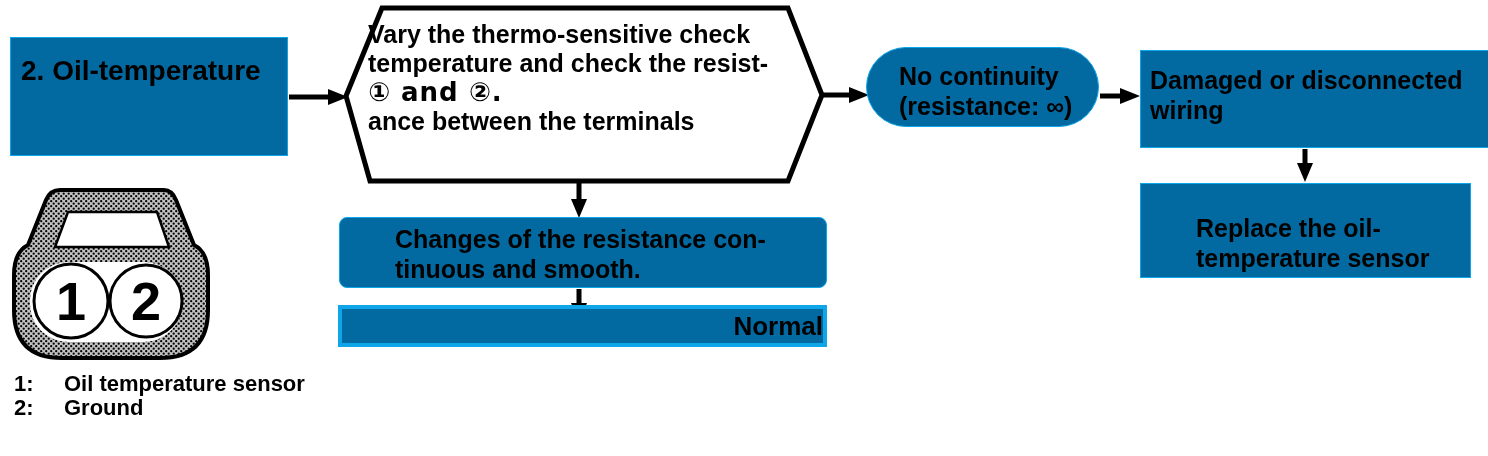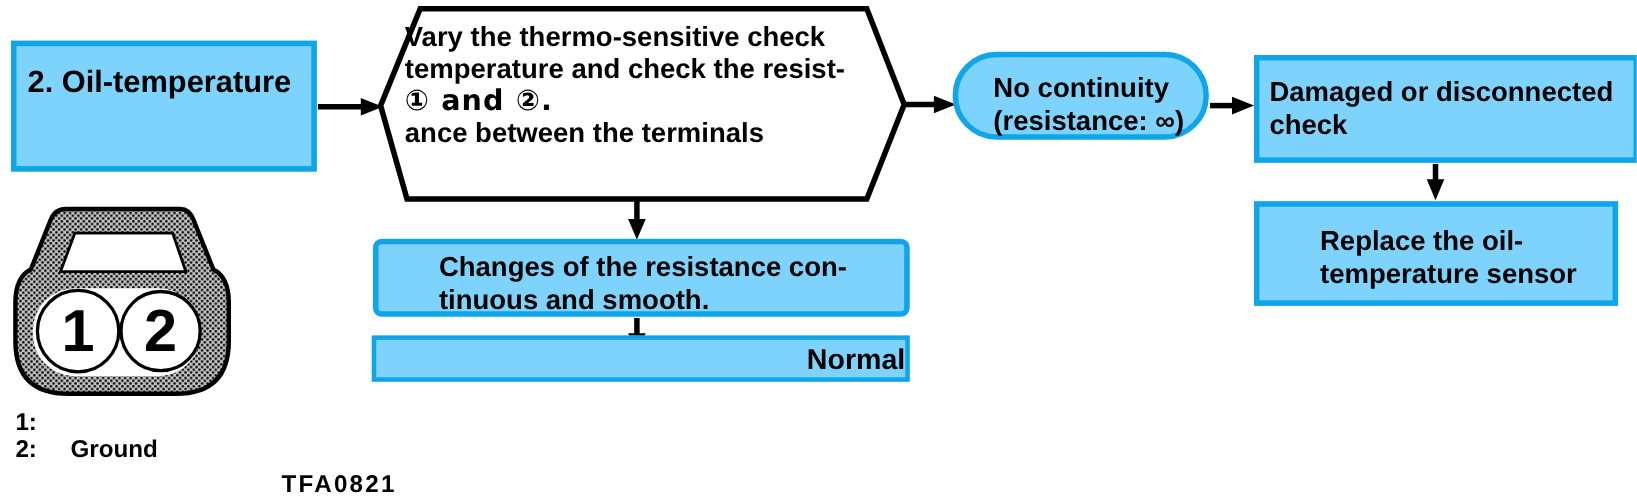--- a/index.html
+++ b/index.html
@@ -1,21 +1,21 @@
 <!DOCTYPE html>
 <html><head>
 <meta charset="utf-8">
 <style>
   html,body{margin:0;padding:0;background:#ffffff;}
   #canvas{
     position:relative;width:1488px;height:456px;background:#ffffff;overflow:hidden;
     font-family:"Liberation Sans","DejaVu Sans",sans-serif;color:#000;
   }
   .abs{position:absolute;}
-  .box{position:absolute;background:#7dd3fc;border:5px solid #0ea5e9;box-sizing:border-box;}
+  .box{position:absolute;background:#0369a1;border:1px solid #0ea5e9;box-sizing:border-box;}
   .txt{white-space:nowrap;}
   
   #start-box{left:10px;top:37px;width:278px;height:119px;}
   #start-box .l{font-size:28px;font-weight:700;line-height:33px;}
   #start-box .pad{padding:16px 0 0 10px;}
   #start-box .l2{padding-left:34px;}
   
   #hex-text{left:368px;top:20px;width:446px;font-size:25px;font-weight:700;line-height:29px;}
   #hex-text .circled{font-family:"DejaVu Sans",sans-serif;font-size:26px;letter-spacing:1px;}
   
@@ -29,21 +29,21 @@
   #fail-box{left:866px;top:47px;width:233px;height:80px;border-radius:48px;}
   #fail-box .l{font-size:25px;font-weight:700;line-height:30px;padding-left:32px;}
   #fail-box .pad{padding-top:13px;}
   
   #cause-box{left:1140px;top:50px;width:350px;height:98px;}
   #cause-box .l{font-size:25px;font-weight:700;line-height:30px;padding-left:9px;}
   #cause-box .pad{padding-top:14px;}
   
   #action-box{left:1140px;top:183px;width:331px;height:95px;}
   #action-box .l{font-size:25px;font-weight:700;line-height:30px;padding-left:55px;}
-  #action-box .pad{padding-top:16px;}
+  #action-box .pad{padding-top:29px;}
   
   .pin-num{position:absolute;font-weight:700;font-size:54px;line-height:54px;width:60px;text-align:center;}
   #pin1-num{left:41px;top:274px;}
   #pin2-num{left:116px;top:274px;}
   
   .legend-row{position:absolute;font-size:22px;font-weight:600;line-height:24px;}
   .legend-num{position:absolute;left:14px;}
   .legend-label{position:absolute;left:64px;}
   #legend-row-1{top:372px;left:0;width:420px;height:24px;}
   #legend-row-2{top:396px;left:0;width:420px;height:24px;}
@@ -135,37 +135,37 @@
   <div id="fail-box" class="box">
     <div class="pad">
       <div class="l txt">No continuity</div>
       <div class="l txt">(resistance: ∞)</div>
     </div>
   </div>
 
   <div id="cause-box" class="box">
     <div class="pad">
       <div class="l txt">Damaged or disconnected</div>
-      <div class="l txt">check</div>
+      <div class="l txt">wiring</div>
     </div>
   </div>
 
   <div id="action-box" class="box">
     <div class="pad">
       <div class="l txt">Replace the oil-</div>
       <div class="l txt">temperature sensor</div>
     </div>
   </div>
 
   <span id="pin1-num" class="pin-num">1</span>
   <span id="pin2-num" class="pin-num">2</span>
 
   <div id="legend-row-1" class="legend-row">
     <span class="legend-num txt">1:</span>
+    <span class="legend-label txt">Oil temperature sensor</span>
   </div>
   <div id="legend-row-2" class="legend-row">
     <span class="legend-num txt">2:</span>
     <span class="legend-label txt">Ground</span>
   </div>
 
-  <div id="figure-code" class="abs txt">TFA0821</div>
 
 </div>
 
 </body></html>

